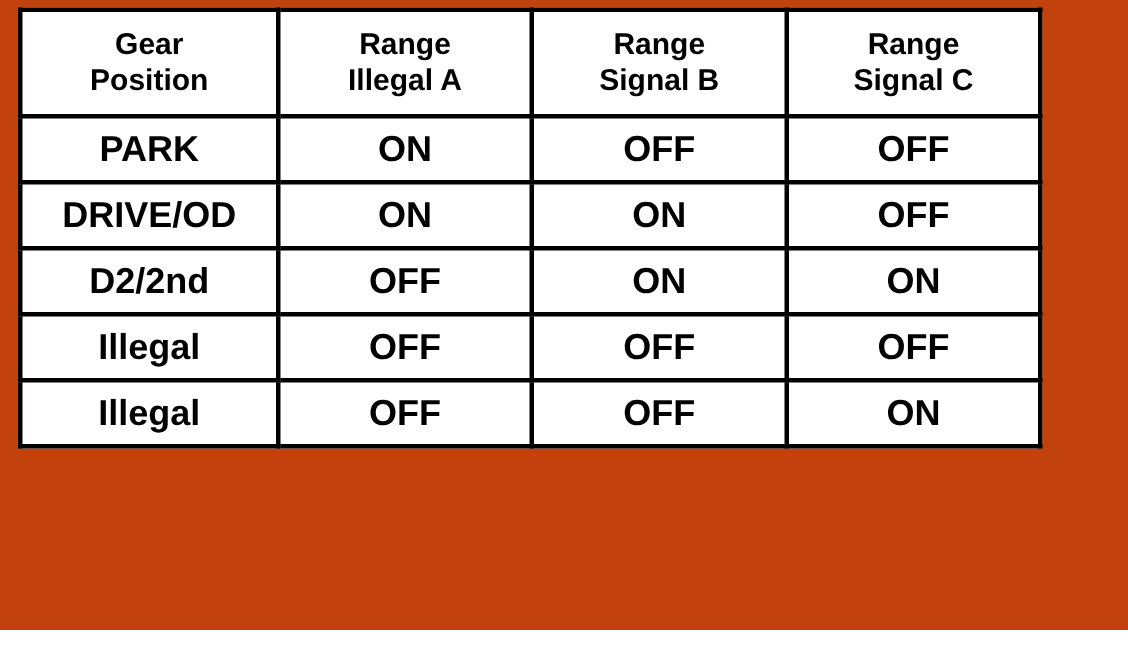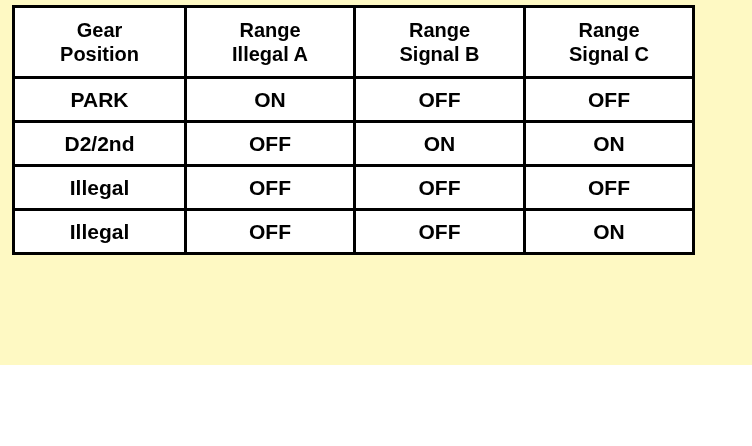--- a/index.html
+++ b/index.html
@@ -9,22 +9,22 @@
   }
   body {
     width: 752px;
     height: 446px;
     font-family: "Liberation Sans", sans-serif;
     overflow: hidden;
   }
   #page {
     position: relative;
     width: 752px;
-    height: 365px;
-    background: #fef9c3;
+    height: 420px;
+    background: #c2410c;
   }
   table.gear-table {
     position: absolute;
     left: 12px;
     top: 5px;
     width: 680px;
     border-collapse: collapse;
     table-layout: fixed;
     background: #ffffff;
   }
@@ -38,21 +38,21 @@
     padding: 0;
   }
   table.gear-table thead th {
     height: 68px;
     font-size: 20px;
     font-weight: bold;
     line-height: 1.2;
   }
   table.gear-table tbody td {
     height: 41px;
-    font-size: 21px;
+    font-size: 24px;
     font-weight: bold;
   }
   table.gear-table tbody td.gear-cell {
     font-weight: bold;
   }
   col.c0 { width: 172px; }
   col.c1 { width: 169px; }
   col.c2 { width: 170px; }
   col.c3 { width: 169px; }
   .hdr-line { display: block; }
@@ -89,20 +89,26 @@
       </tr>
     </thead>
     <tbody>
       <tr>
         <td class="gear-cell">PARK</td>
         <td>ON</td>
         <td>OFF</td>
         <td>OFF</td>
       </tr>
       <tr>
+        <td class="gear-cell">DRIVE/OD</td>
+        <td>ON</td>
+        <td>ON</td>
+        <td>OFF</td>
+      </tr>
+      <tr>
         <td class="gear-cell">D2/2nd</td>
         <td>OFF</td>
         <td>ON</td>
         <td>ON</td>
       </tr>
       <tr>
         <td class="gear-cell">Illegal</td>
         <td>OFF</td>
         <td>OFF</td>
         <td>OFF</td>

